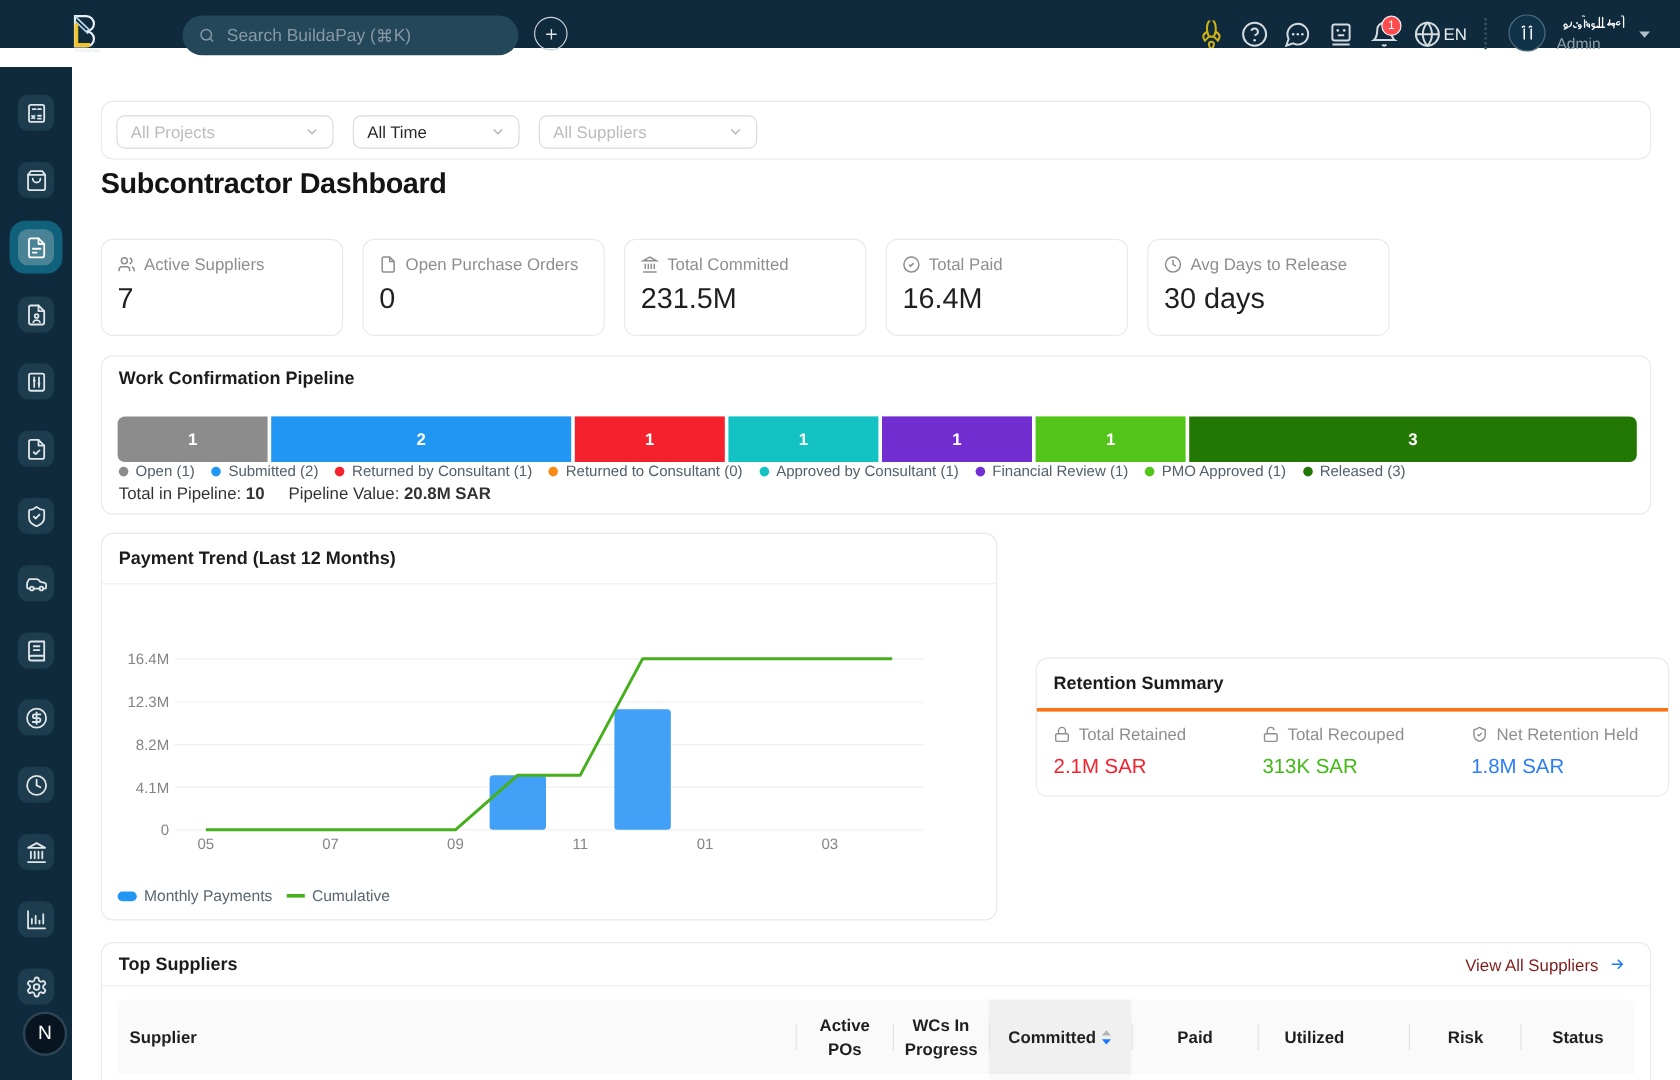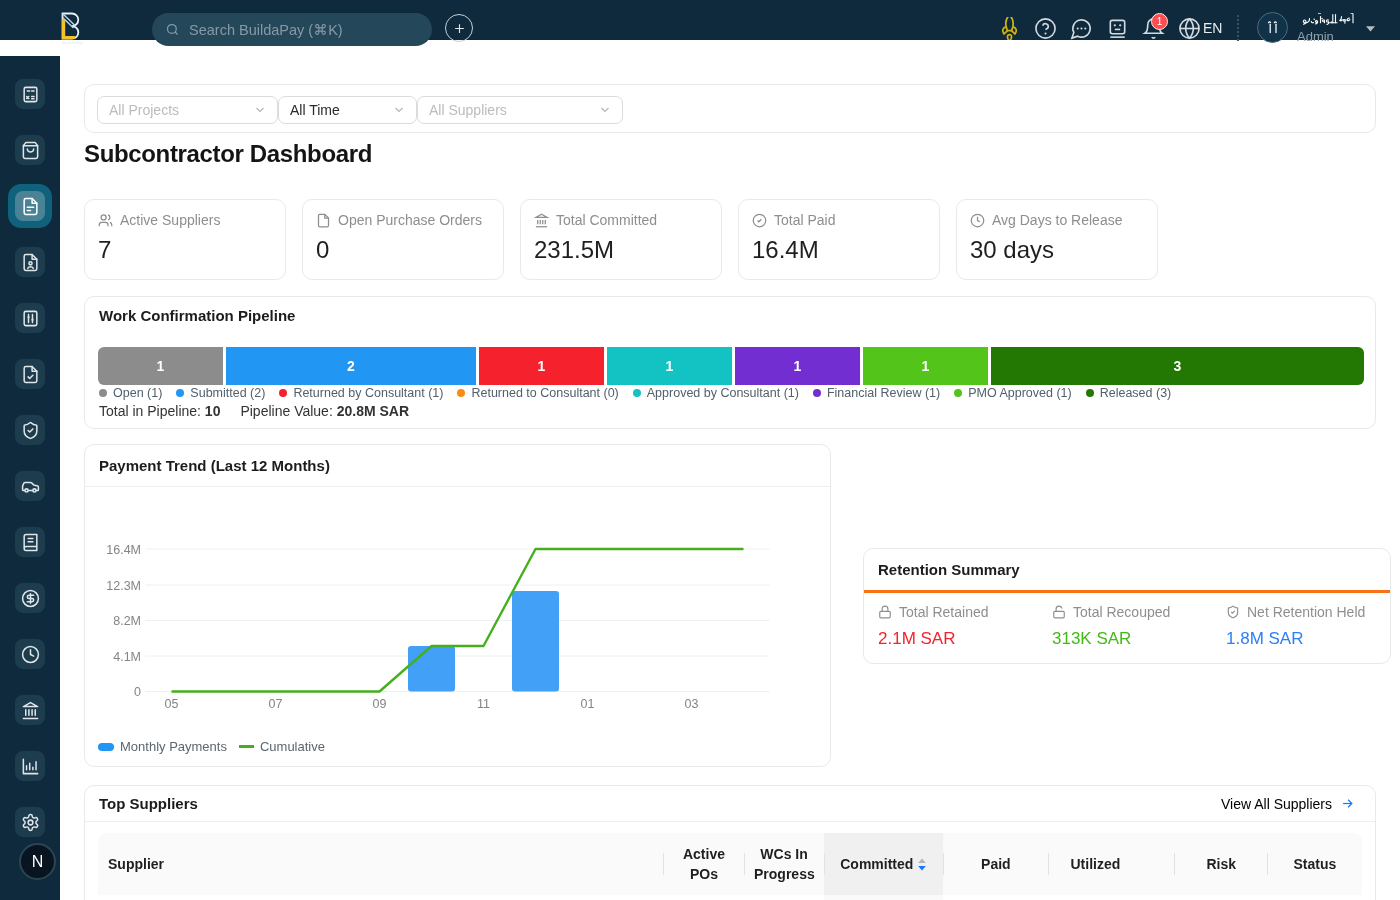--- a/index.html
+++ b/index.html
@@ -36,21 +36,21 @@
 .active-inner { width:30px; height:30px; background:#4a8395; border-radius:8px;
   display:flex; align-items:center; justify-content:center; color:#fff; }
 .navatar { position:absolute; left:19px; width:37px; height:37px; border-radius:50%; background:#081420;
   border:2px solid #2c4453; color:#fefefe; display:flex; align-items:center; justify-content:center;
   font-size:16px; }
 
 
 .card { background:#fff; border:1px solid #e9e9e9; border-radius:10px; }
 
 
-.filters { display:flex; padding:11px 12px 8px 12px; height:49px; }
+.filters { display:flex; gap:16px; padding:11px 12px 8px 12px; height:49px; }
 .select { height:28px; border:1px solid #dcdcdc; border-radius:7px; display:flex; align-items:center;
   justify-content:space-between; padding:0 11px; font-size:14px; color:#bcbcbc; }
 .select .val { color:#2a2a2a; }
 
 h1.title { font-size:24px; font-weight:700; color:#141414; margin:6px 0 0 0; line-height:29px; letter-spacing:-0.35px; }
 
 
 .stats { display:grid; grid-template-columns:repeat(6,1fr); gap:16px; margin-top:31px; }
 .stat { padding:12px 13px; height:81px; }
 .stat .lab { display:flex; align-items:center; gap:7px; color:#8e8e8e; font-size:14px; line-height:16px; }
@@ -83,21 +83,21 @@
 
 
 .legend { position:absolute; left:13px; top:294px; display:flex; gap:12px; align-items:center;
   font-size:13px; color:#5b6670; }
 .lpill { width:16px; height:8px; background:#2196f3; border-radius:4px; margin-right:6px; }
 .lline { width:15px; height:3px; background:#45b01c; margin-right:6px; }
 
 
 .supp { margin-top:18px; height:140px; }
 .supphead { display:flex; justify-content:space-between; align-items:center; padding:8px 20px 8px 14px; height:35px; }
-.viewall { color:#000000; font-size:14px; display:flex; align-items:center; gap:8px; }
+.viewall { color:#7f1d1d; font-size:14px; display:flex; align-items:center; gap:8px; }
 .thwrap { margin:11px 13px 0 13px; border-bottom:1px solid #f0f0f0; }
 table.st { width:100%; border-collapse:separate; border-spacing:0; font-size:14px; table-layout:fixed; }
 table.st th { background:#fafafa; color:#1f1f1f; font-weight:700; padding:11px 10px; position:relative;
   line-height:20px; }
 table.st th.sorted { background:#f0f0f0; }
 table.st th:first-child { border-radius:8px 0 0 0; text-align:left; }
 table.st th:last-child { border-radius:0 8px 0 0; }
 table.st th:not(:first-child):after { content:""; position:absolute; left:-0.5px; top:50%; transform:translateY(-50%);
   width:1px; height:22px; background:#e2e2e2; }
 table.st td { padding:8px 10px; background:#fff; }
@@ -321,21 +321,21 @@
         <svg width="12" height="12" viewBox="0 0 24 24" fill="none" stroke="#b5b5b5" stroke-width="2.4">
           <path d="m5 8 7 7 7-7"></path>
         </svg>
       </div>
     <div class="select" style="width:139px;">
         <span class="val">All Time</span>
         <svg width="12" height="12" viewBox="0 0 24 24" fill="none" stroke="#b5b5b5" stroke-width="2.4">
           <path d="m5 8 7 7 7-7"></path>
         </svg>
       </div>
-    <div class="select" style="width:206px;">
+    <div class="select" style="width:182px;">
         <span>All Suppliers</span>
         <svg width="12" height="12" viewBox="0 0 24 24" fill="none" stroke="#b5b5b5" stroke-width="2.4">
           <path d="m5 8 7 7 7-7"></path>
         </svg>
       </div>
   </div>
 
   <h1 class="title">Subcontractor Dashboard</h1>
 
   <div class="stats">

